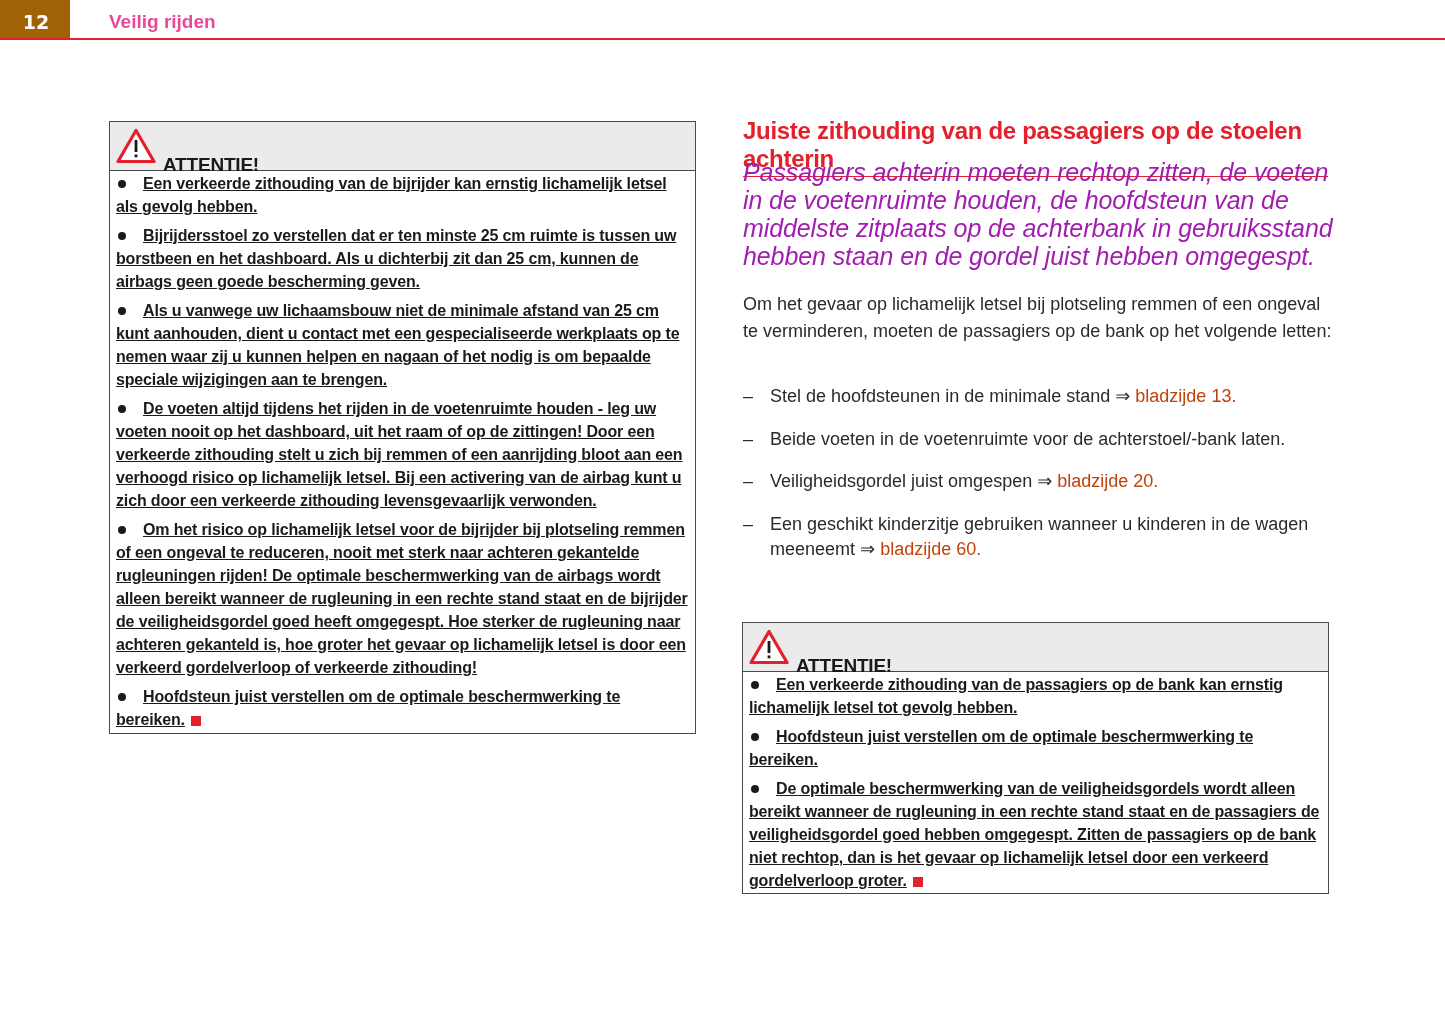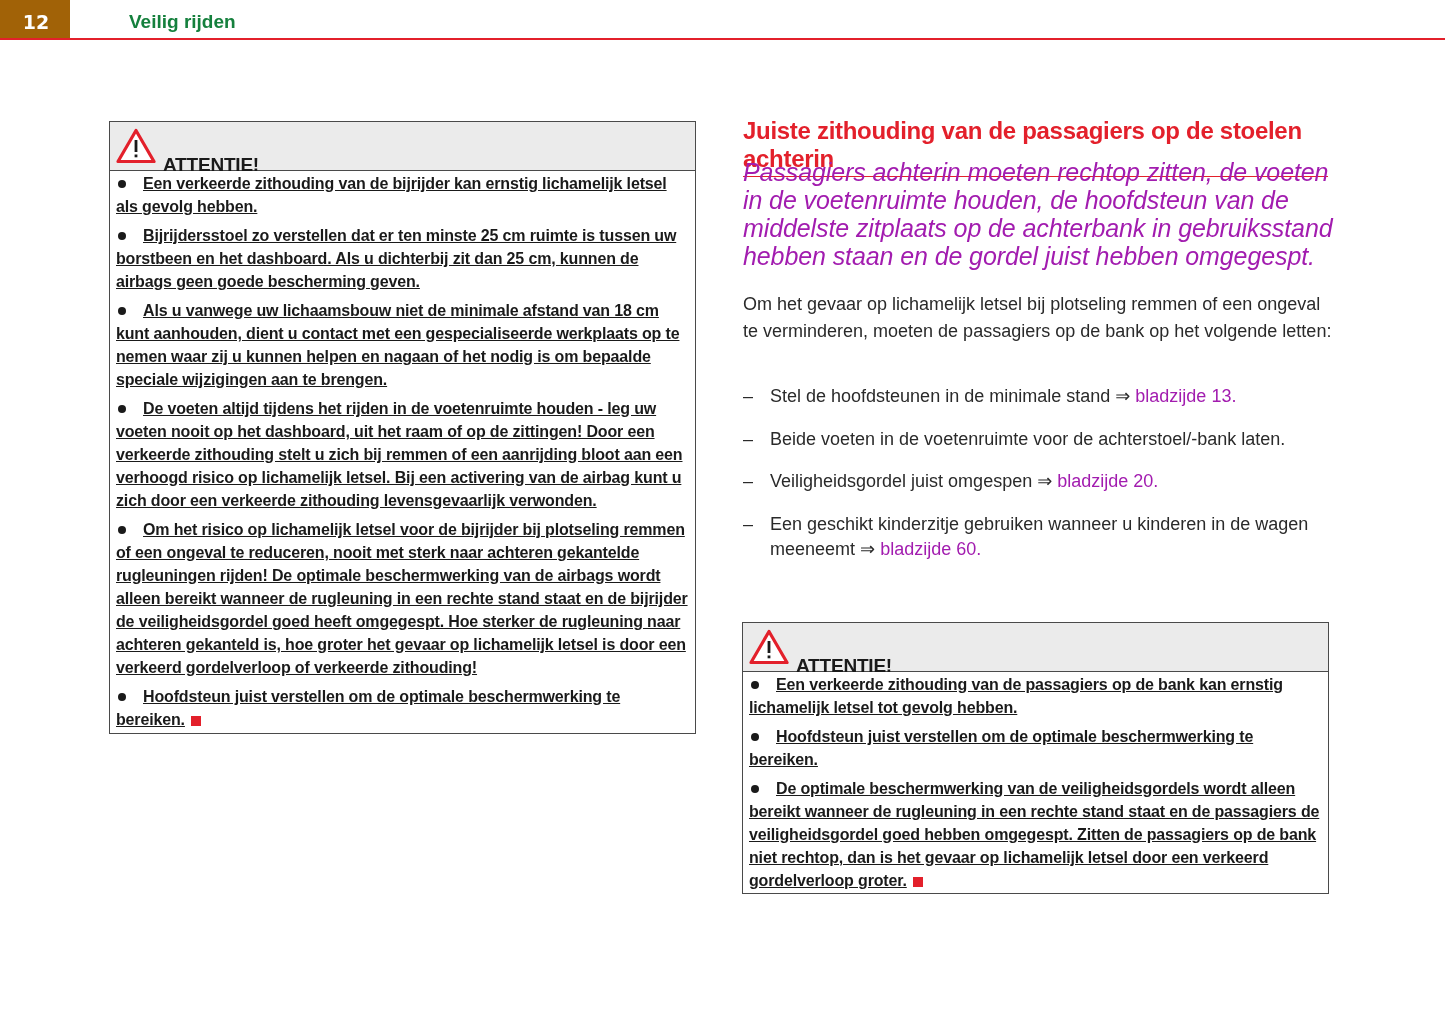--- a/index.html
+++ b/index.html
@@ -2,22 +2,22 @@
 <html><head>
 <meta charset="utf-8">
 <style>
   html, body { margin: 0; padding: 0; background: #ffffff; }
   body { width: 1445px; height: 1019px; position: relative; overflow: hidden;
          font-family: "DejaVu Sans", "Liberation Sans", sans-serif; color: #1a1a1a; }
 
   .header { position: absolute; left: 0; top: 0; width: 1445px; height: 41px; }
   .page-num { position: absolute; left: 0; top: 0; width: 70px; height: 39px; background: #a16207;
               color: #fff; font-weight: bold; font-size: 19px; line-height: 44px; text-align: center; padding-left: 2px; box-sizing: border-box; }
-  .header-title { position: absolute; left: 109px; top: 11px; font-size: 19px; font-weight: bold; color: #15803d;
-                  font-family: "Liberation Sans", sans-serif; letter-spacing: 0; margin-left: 20px; }
+  .header-title { position: absolute; left: 109px; top: 11px; font-size: 19px; font-weight: bold; color: #ec4899;
+                  font-family: "Liberation Sans", sans-serif; letter-spacing: 0; }
   .header-rule { position: absolute; left: 0; top: 38px; width: 1445px; height: 2px; background: #e3202b; }
 
   .warn-box { position: absolute; border: 1.5px solid #4a4a4a; background: #fff; box-sizing: border-box; }
   .warn-head { height: 48px; background: #ebebeb; border-bottom: 1.5px solid #4a4a4a; position: relative; }
   .warn-icon { position: absolute; left: 6px; top: 6px; width: 40px; height: 36px; }
   .warn-title { position: absolute; left: 53px; top: 12px; font-size: 19px; font-weight: bold;
                 font-family: "Liberation Sans", sans-serif; color: #1a1a1a; letter-spacing: -0.2px; margin-top: 20px; }
   .warn-body { padding: 1px 6px 4px 6px; }
   .warn-item { font-family: "Liberation Sans", sans-serif; font-weight: bold; font-size: 16px; line-height: 23px;
                color: #1a1a1a; margin-bottom: 6px; letter-spacing: -0.15px; text-decoration: underline; }
@@ -34,21 +34,21 @@
                    color: #e3202b; font-family: "Liberation Sans", sans-serif; padding-bottom: 3px;
                    border-bottom: 1.5px solid #e3202b; letter-spacing: -0.3px; }
   .intro { position: absolute; left: 743px; top: 158px; width: 590px; font-style: italic; font-size: 25px;
            line-height: 28px; color: #a21caf; font-family: "Liberation Sans", sans-serif; letter-spacing: -0.1px; }
   .body-text { position: absolute; left: 743px; top: 291px; width: 590px; font-size: 18px; line-height: 27px;
                color: #2a2a2a; font-family: "Liberation Sans", sans-serif; }
   .dash-list { position: absolute; left: 743px; top: 384px; width: 590px; margin: 0; padding: 0; list-style: none; }
   .dash-item { position: relative; padding-left: 27px; font-size: 18px; line-height: 25.5px; color: #2a2a2a;
                font-family: "Liberation Sans", sans-serif; margin-bottom: 17px; }
   .dash { position: absolute; left: 0; top: 0; }
-  .xref { color: #a21caf; }
+  .xref { color: #c2410c; }
 </style>
 </head>
 <body>
 
 <div class="header">
   <div class="page-num">12</div>
   <div class="header-title">Veilig rijden</div>
   <div class="header-rule"></div>
 </div>
 
@@ -57,21 +57,21 @@
     <svg class="warn-icon" viewBox="0 0 40 36">
       <path d="M20 2.5 L38 33.5 L2 33.5 Z" fill="#fff" stroke="#e3202b" stroke-width="3.2" stroke-linejoin="round"></path>
       <rect x="18.6" y="12" width="2.8" height="12" fill="#1a1a1a"></rect>
       <rect x="18.6" y="26.5" width="2.8" height="2.8" fill="#1a1a1a"></rect>
     </svg>
     <div class="warn-title">ATTENTIE!</div>
   </div>
   <div class="warn-body" id="left-body">
       <div class="warn-item"><span class="bullet"></span><span>Een verkeerde zithouding van de bijrijder kan ernstig lichamelijk letsel als gevolg hebben.</span></div>
       <div class="warn-item"><span class="bullet"></span><span>Bijrijdersstoel zo verstellen dat er ten minste 25 cm ruimte is tussen uw borstbeen en het dashboard. Als u dichterbij zit dan 25 cm, kunnen de airbags geen goede bescherming geven.</span></div>
-      <div class="warn-item"><span class="bullet"></span><span>Als u vanwege uw lichaamsbouw niet de minimale afstand van 18 cm kunt aanhouden, dient u contact met een gespecialiseerde werkplaats op te nemen waar zij u kunnen helpen en nagaan of het nodig is om bepaalde speciale wijzigingen aan te brengen.</span></div>
+      <div class="warn-item"><span class="bullet"></span><span>Als u vanwege uw lichaamsbouw niet de minimale afstand van 25 cm kunt aanhouden, dient u contact met een gespecialiseerde werkplaats op te nemen waar zij u kunnen helpen en nagaan of het nodig is om bepaalde speciale wijzigingen aan te brengen.</span></div>
       <div class="warn-item"><span class="bullet"></span><span>De voeten altijd tijdens het rijden in de voetenruimte houden - leg uw voeten nooit op het dashboard, uit het raam of op de zittingen! Door een verkeerde zithouding stelt u zich bij remmen of een aanrijding bloot aan een verhoogd risico op lichamelijk letsel. Bij een activering van de airbag kunt u zich door een verkeerde zithouding levensgevaarlijk verwonden.</span></div>
       <div class="warn-item"><span class="bullet"></span><span>Om het risico op lichamelijk letsel voor de bijrijder bij plotseling remmen of een ongeval te reduceren, nooit met sterk naar achteren gekantelde rugleuningen rijden! De optimale beschermwerking van de airbags wordt alleen bereikt wanneer de rugleuning in een rechte stand staat en de bijrijder de veiligheidsgordel goed heeft omgegespt. Hoe sterker de rugleuning naar achteren gekanteld is, hoe groter het gevaar op lichamelijk letsel is door een verkeerd gordelverloop of verkeerde zithouding!</span></div>
       <div class="warn-item"><span class="bullet"></span><span>Hoofdsteun juist verstellen om de optimale beschermwerking te bereiken.</span><span class="end-mark"></span></div>
     </div>
 </div>
 
 <div class="section-title">Juiste zithouding van de passagiers op de stoelen achterin</div>
 <div class="intro">Passagiers achterin moeten rechtop zitten, de voeten in de voetenruimte houden, de hoofdsteun van de middelste zitplaats op de achterbank in gebruiksstand hebben staan en de gordel juist hebben omgegespt.</div>
 <div class="body-text">Om het gevaar op lichamelijk letsel bij plotseling remmen of een ongeval te verminderen, moeten de passagiers op de bank op het volgende letten:</div>
 <ul class="dash-list" id="dash-list">

